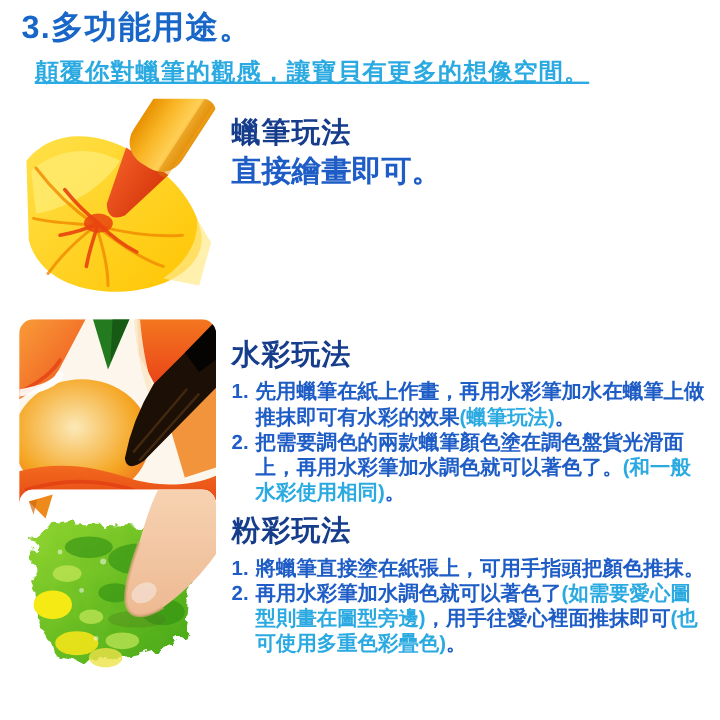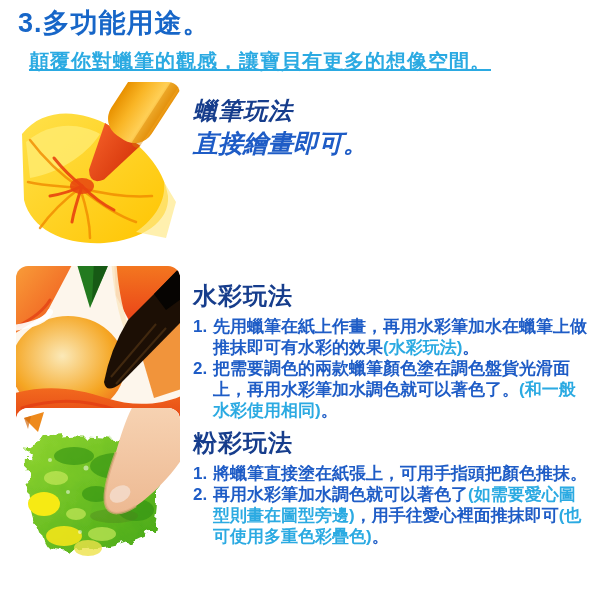--- a/index.html
+++ b/index.html
@@ -28,21 +28,21 @@
   .row2{top:266px;align-items:center;}
   .row3{top:408px;}
 
   .photo{
     flex:none;width:164px;height:164px;border-radius:12px;overflow:hidden;
     background:#fff;
   }
   .photo svg{display:block;width:164px;height:164px;}
 
   .text{margin-left:13px;flex:1;min-width:0;}
-  .row1 .text{padding-top:15px;font-style:italic;}
+  .row1 .text{padding-top:15px;}
   .row2 .text{padding-top:7px;}
   .row3 .text{padding-top:21px;}
 
   .heading{
     margin:0 0 6px 0;font-size:24px;line-height:28px;
     color:var(--c-head,#163d8c);letter-spacing:1px;
   }
 
   .items{display:block;}
   .item{
@@ -160,21 +160,21 @@
           <path d="M100,118 L150,62"></path>
           <path d="M95,111 L140,58"></path>
         </g>
       </svg>
     </div>
     <div class="text">
       <h2 class="heading">水彩玩法</h2>
       <div class="items">
           <div class="item">
             <span class="num">1.</span>
-            <span class="itxt"><span class="tone-body">先用蠟筆在紙上作畫，再用水彩筆加水在蠟筆上做推抹即可有水彩的效果</span><span class="tone-accent">(水彩玩法)</span><span class="tone-body">。</span></span>
+            <span class="itxt"><span class="tone-body">先用蠟筆在紙上作畫，再用水彩筆加水在蠟筆上做推抹即可有水彩的效果</span><span class="tone-accent">(蠟筆玩法)</span><span class="tone-body">。</span></span>
           </div>
           <div class="item">
             <span class="num">2.</span>
             <span class="itxt"><span class="tone-body">把需要調色的兩款蠟筆顏色塗在調色盤貨光滑面上，再用水彩筆加水調色就可以著色了。</span><span class="tone-accent">(和一般水彩使用相同)</span><span class="tone-body">。</span></span>
           </div>
         </div>
     </div>
   </section>
 
   <section class="row row3">

